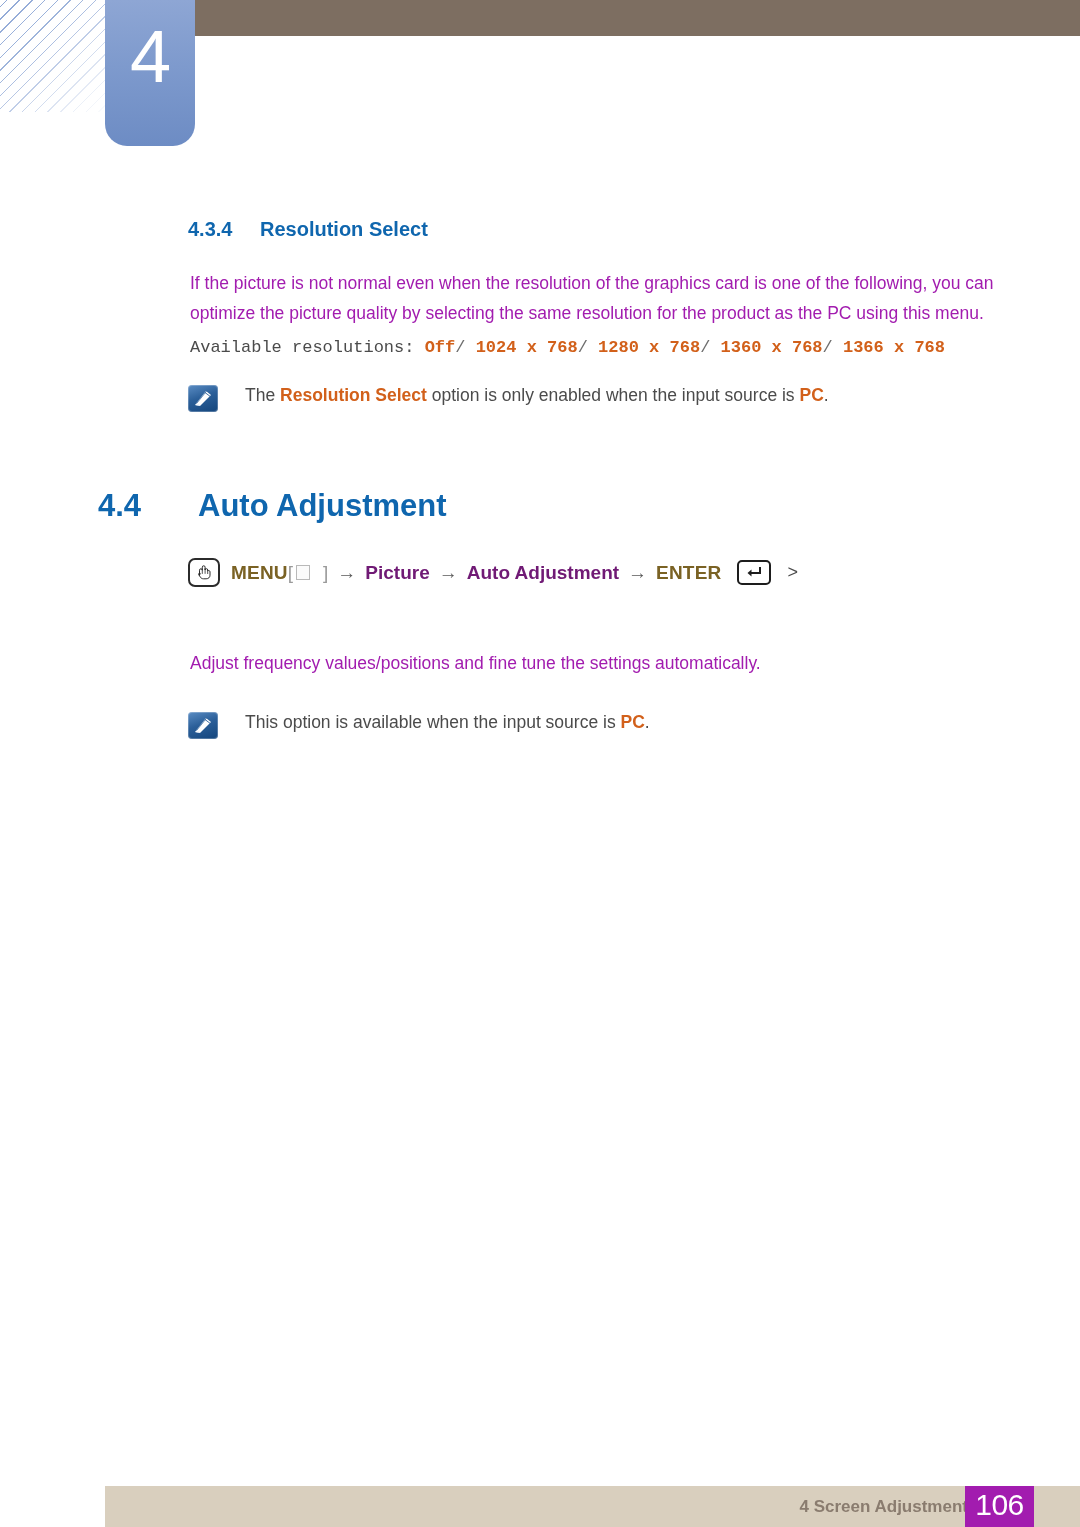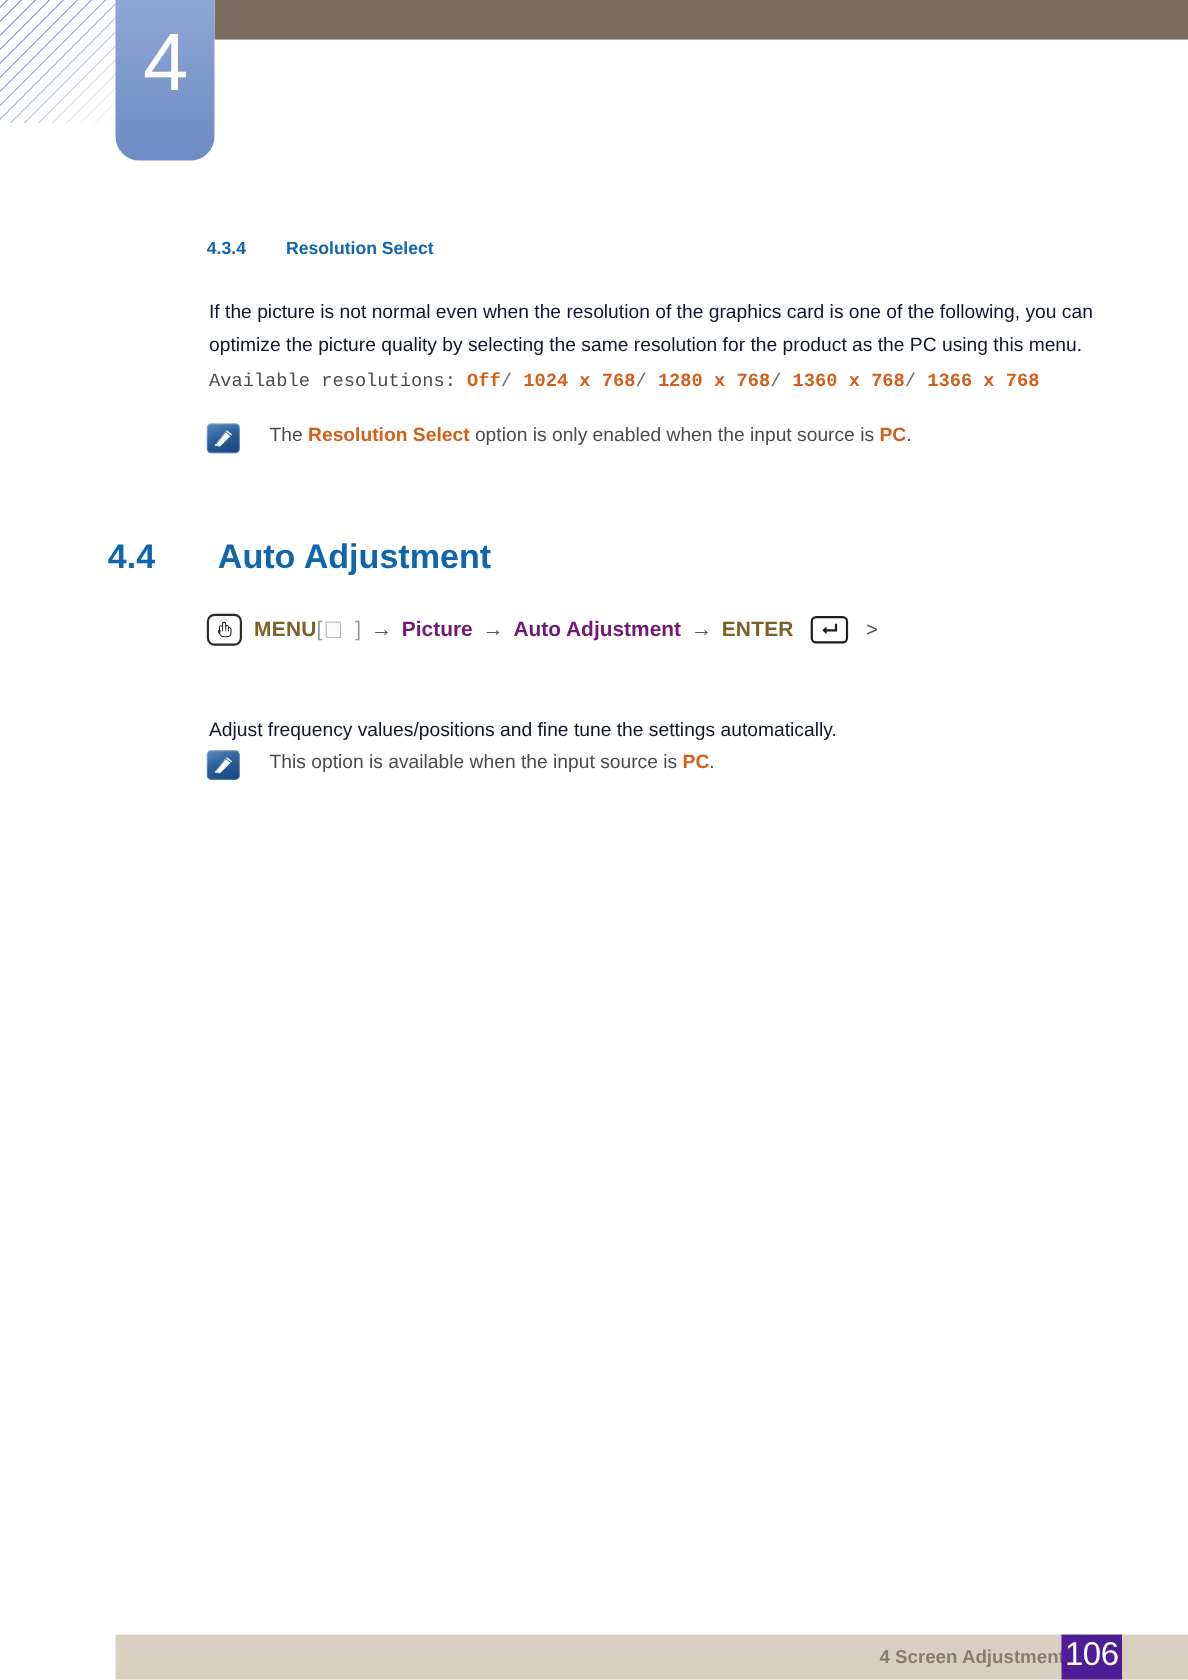--- a/index.html
+++ b/index.html
@@ -79,34 +79,34 @@
     position: absolute;
     left: 0;
     top: 150px;
     width: 1080px;
   }
   .sub-heading {
     position: absolute;
     left: 188px;
     top: 68px;
     color: #0f66ae;
-    font-size: 16px;
+    font-size: 20px;
     font-weight: bold;
     white-space: nowrap;
   }
   .sub-heading .num {
     display: inline-block;
     width: 72px;
   }
 
   .para {
     position: absolute;
     left: 190px;
     width: 820px;
-    color: #0f172a;
+    color: #a21caf;
     font-size: 17.5px;
     line-height: 30px;
   }
   #para-intro { top: 118px; }
   #para-adjust { top: 498px; }
 
   .res-line {
     position: absolute;
     left: 190px;
     top: 188px;
@@ -125,21 +125,21 @@
   }
 
   
   .note-row {
     position: absolute;
     left: 188px;
     display: flex;
     align-items: flex-start;
   }
   #note-resolution { top: 232px; }
-  #note-auto       { top: 529px; }
+  #note-auto       { top: 559px; }
 
   .note-icon {
     width: 30px;
     height: 27px;
     flex: 0 0 auto;
     border-radius: 4px;
     background: linear-gradient(160deg, #5b8dc4 0%, #2b5f99 45%, #14457c 100%);
     position: relative;
     margin-top: 3px;
     box-shadow: inset 0 0 0 1px rgba(255,255,255,0.25);
@@ -260,21 +260,22 @@
     font-size: 17px;
     font-weight: bold;
     white-space: nowrap;
   }
   #page-footer .page-number-box {
     position: absolute;
     left: 860px;
     top: 0;
     width: 55px;
     height: 41px;
-    background: #4c1d95;
+    background: #a21caf;
+    padding-left: 14px;
   }
   #page-footer .page-number-box .pn {
     position: absolute;
     left: 0; right: 0;
     top: 2px;
     text-align: center;
     color: #ffffff;
     font-size: 30px;
     font-weight: normal;
     letter-spacing: -0.5px;

